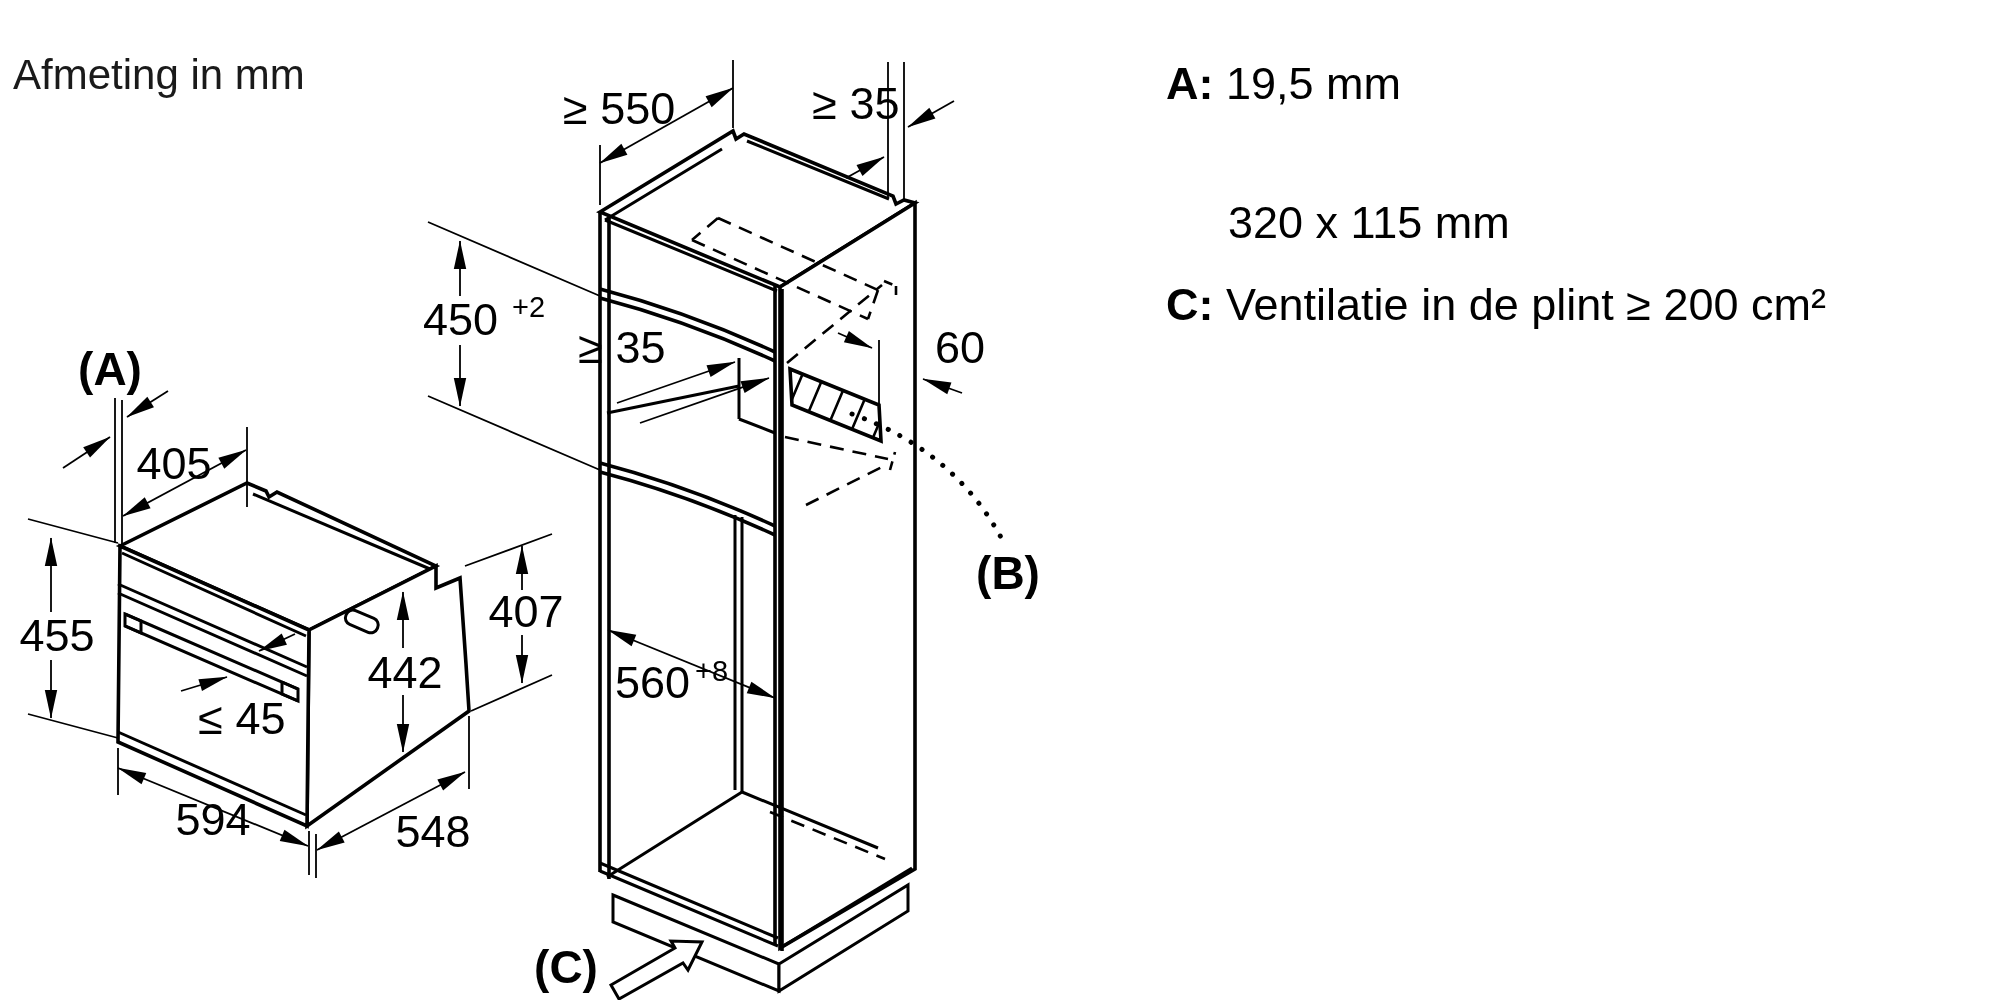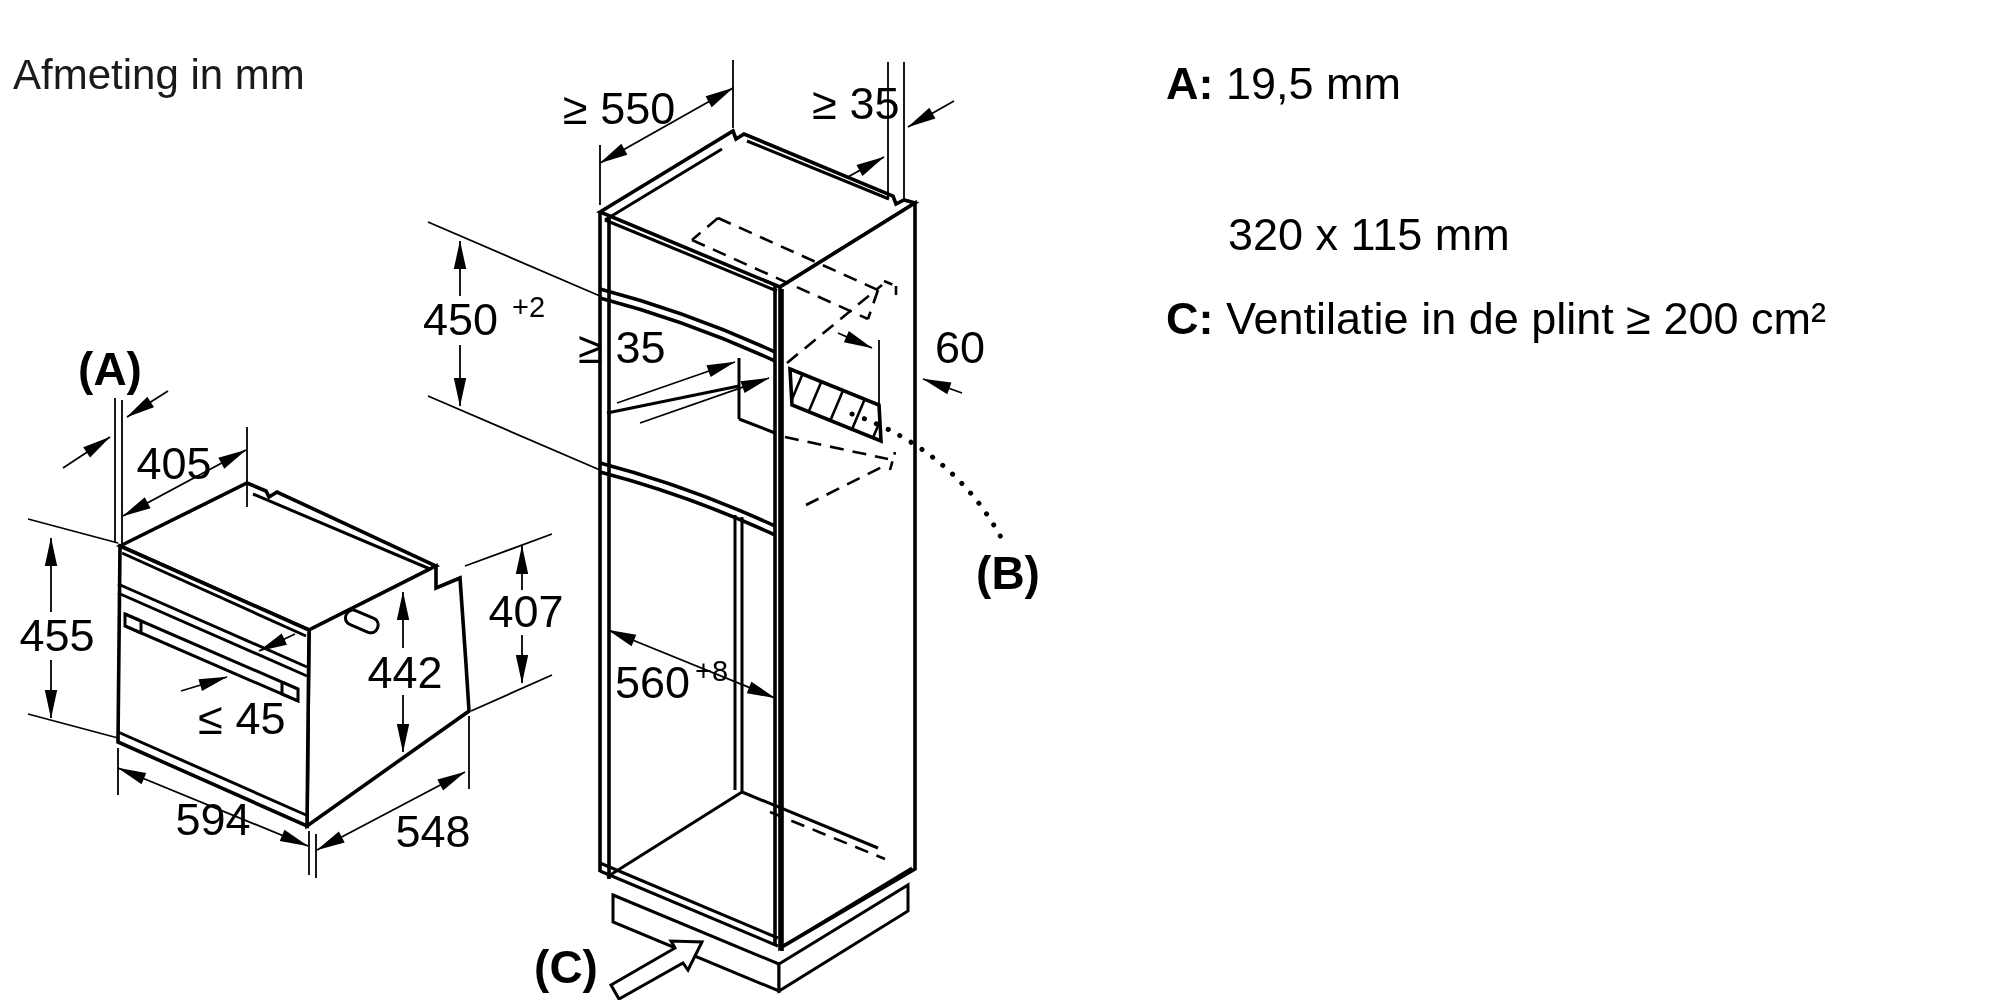--- a/index.html
+++ b/index.html
@@ -9,22 +9,22 @@
   }
   .page-title{
     position:absolute;left:13px;top:8px;font-size:42px;line-height:46px;color:#1a1a1a;margin-top:44px;
   }
   .legend{position:absolute;left:0;top:0;width:2000px;height:1000px;pointer-events:none;}
   .legend-row{position:absolute;left:1166px;font-size:45px;line-height:47px;white-space:nowrap;}
   .legend-key{font-weight:bold;display:inline-block;min-width:60px;}
   .legend-cont{position:absolute;left:1228px;font-size:45px;line-height:47px;white-space:nowrap;}
   .row-a{top:60px;}
   .row-b{top:153px;}
-  .row-b2{top:199px;margin-top:12px;}
-  .row-c{top:295px;}
+  .row-b2{top:199px;}
+  .row-c{top:281px;}
   svg{position:absolute;left:0;top:0;}
   .face{fill:#fff;stroke:#000;stroke-width:3.6;stroke-linejoin:miter;}
   .ln{fill:none;stroke:#000;stroke-width:3.6;stroke-linejoin:miter;}
   .ln2{fill:none;stroke:#000;stroke-width:3;}
   .thin{fill:none;stroke:#000;stroke-width:1.8;}
   .dash{fill:none;stroke:#000;stroke-width:2.6;stroke-dasharray:14 9;}
   .dashs{fill:none;stroke:#000;stroke-width:2.6;stroke-dasharray:9 7;}
   .dot{fill:none;stroke:#000;stroke-width:5;stroke-dasharray:0.1 13;stroke-linecap:round;}
   .hatchln{fill:none;stroke:#000;stroke-width:2.6;}
   .dimtxt{font-size:45px;fill:#000;}

